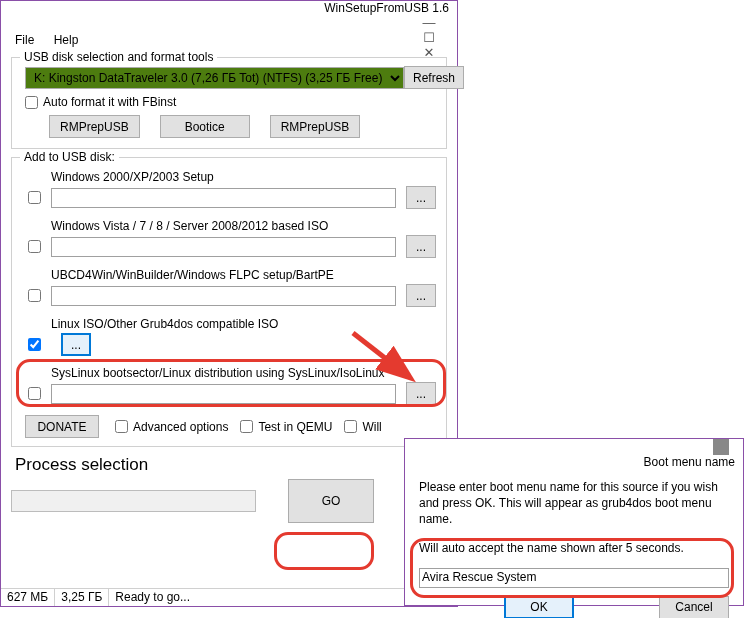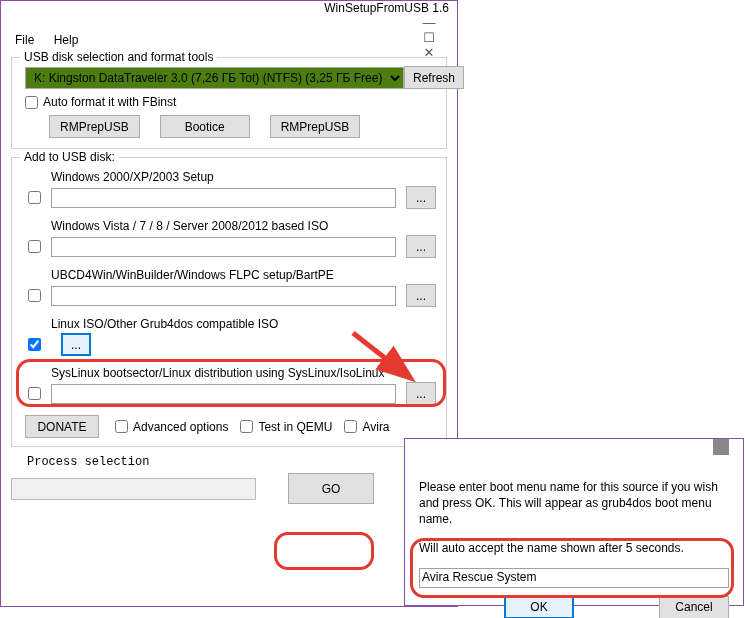--- a/index.html
+++ b/index.html
@@ -21,21 +21,21 @@
 .btn { height: 23px; border: 1px solid #acacac; background: #e1e1e1; padding: 0 10px; display: inline-flex; align-items: center; justify-content: center; min-width: 60px; font-size: 12px; }
 .btn.sm { min-width: 30px; padding: 0 6px; }
 .btn.focus { border: 2px solid #0078d7; background: #e5f1fb; }
 input[type=checkbox] { width: 13px; height: 13px; margin: 0 5px 0 0; }
 input[type=text] { height: 20px; border: 1px solid #a0a0a0; padding: 0 4px; background: #fff; }
 .sec-label { font-size: 12px; margin: 4px 0 2px 26px; }
 .entry { display: flex; align-items: center; margin-bottom: 10px; }
 .entry .cb { width: 26px; display: flex; align-items: center; justify-content: flex-start; padding-left: 3px; }
 .entry .txt { flex: 1; }
 .entry .dots { margin-left: 10px; }
-.proc-label { font-size: 12px; margin: 2px 0 4px 16px; font-family: Liberation Mono, monospace; }
+.proc-label { font-size: 17px; margin: 2px 0 4px 4px; }
 .progress { height: 22px; border: 1px solid #bcbcbc; background: #f0f0f0; width: 245px; }
 .statusbar { position: absolute; bottom: 0; left: 0; right: 0; height: 18px; border-top: 1px solid #d0d0d0; display: flex; font-size: 11px; }
 .statusbar div { border-right: 1px solid #d0d0d0; padding: 1px 6px; }
 .hl { position: absolute; border: 3px solid #e43a2f; border-radius: 14px; pointer-events: none; }
 .arrow { position: absolute; pointer-events: none; }
 .dlg-body { padding: 10px 14px; }
 .dlg-body p { margin: 0 0 12px 0; line-height: 1.35; }
 .toolbtns { display: flex; gap: 20px; margin-left: 24px; }
 .toolbtns .btn { min-width: 90px; }
 </style>
@@ -126,37 +126,43 @@
       <div class="row" style="margin-top:6px">
         <button class="btn" style="min-width:74px">DONATE</button>
         <div style="width:16px"></div>
         <input type="checkbox" style="">
         <span>Advanced options</span>
         <div style="width:12px"></div>
         <input type="checkbox" style="">
         <span>Test in QEMU</span>
         <div style="width:12px"></div>
         <input type="checkbox" style="">
-        <span>Avira</span>
+        <span>Will</span>
       </div>
     </div>
 
     <div class="proc-label">Process selection</div>
     <div class="row" style="align-items:center;margin-top:4px">
       <div class="progress"></div>
       <div style="width:32px"></div>
-      <button class="btn" style="min-width:86px;height:31px">GO</button>
+      <button class="btn" style="min-width:86px;height:44px">GO</button>
     </div>
   </div>
 
+  <div class="statusbar">
+    <div>627 МБ</div>
+    <div>3,25 ГБ</div>
+    <div style="flex:1;border-right:none">Ready to go...</div>
+  </div>
 </div>
 
 <div class="win dlg-win">
   <div class="titlebar">
     <div class="icon"></div>
+    <div class="ttl" style="font-weight:normal">Boot menu name</div>
   </div>
   <div class="dlg-body">
     <p>Please enter boot menu name for this source if you wish and press OK. This will appear as grub4dos boot menu name.</p>
     <p>Will auto accept the name shown after 5 seconds.</p>
     <div style="border:1px solid #a0a0a0;height:20px;padding:1px 2px;margin-bottom:4px">
       <span class="sel">Avira Rescue System</span>
     </div>
     <div style="display:flex;justify-content:center;margin-top:8px">
       <div style="flex:1;display:flex;justify-content:center">
         <button class="btn focus" style="min-width:70px">OK</button>

